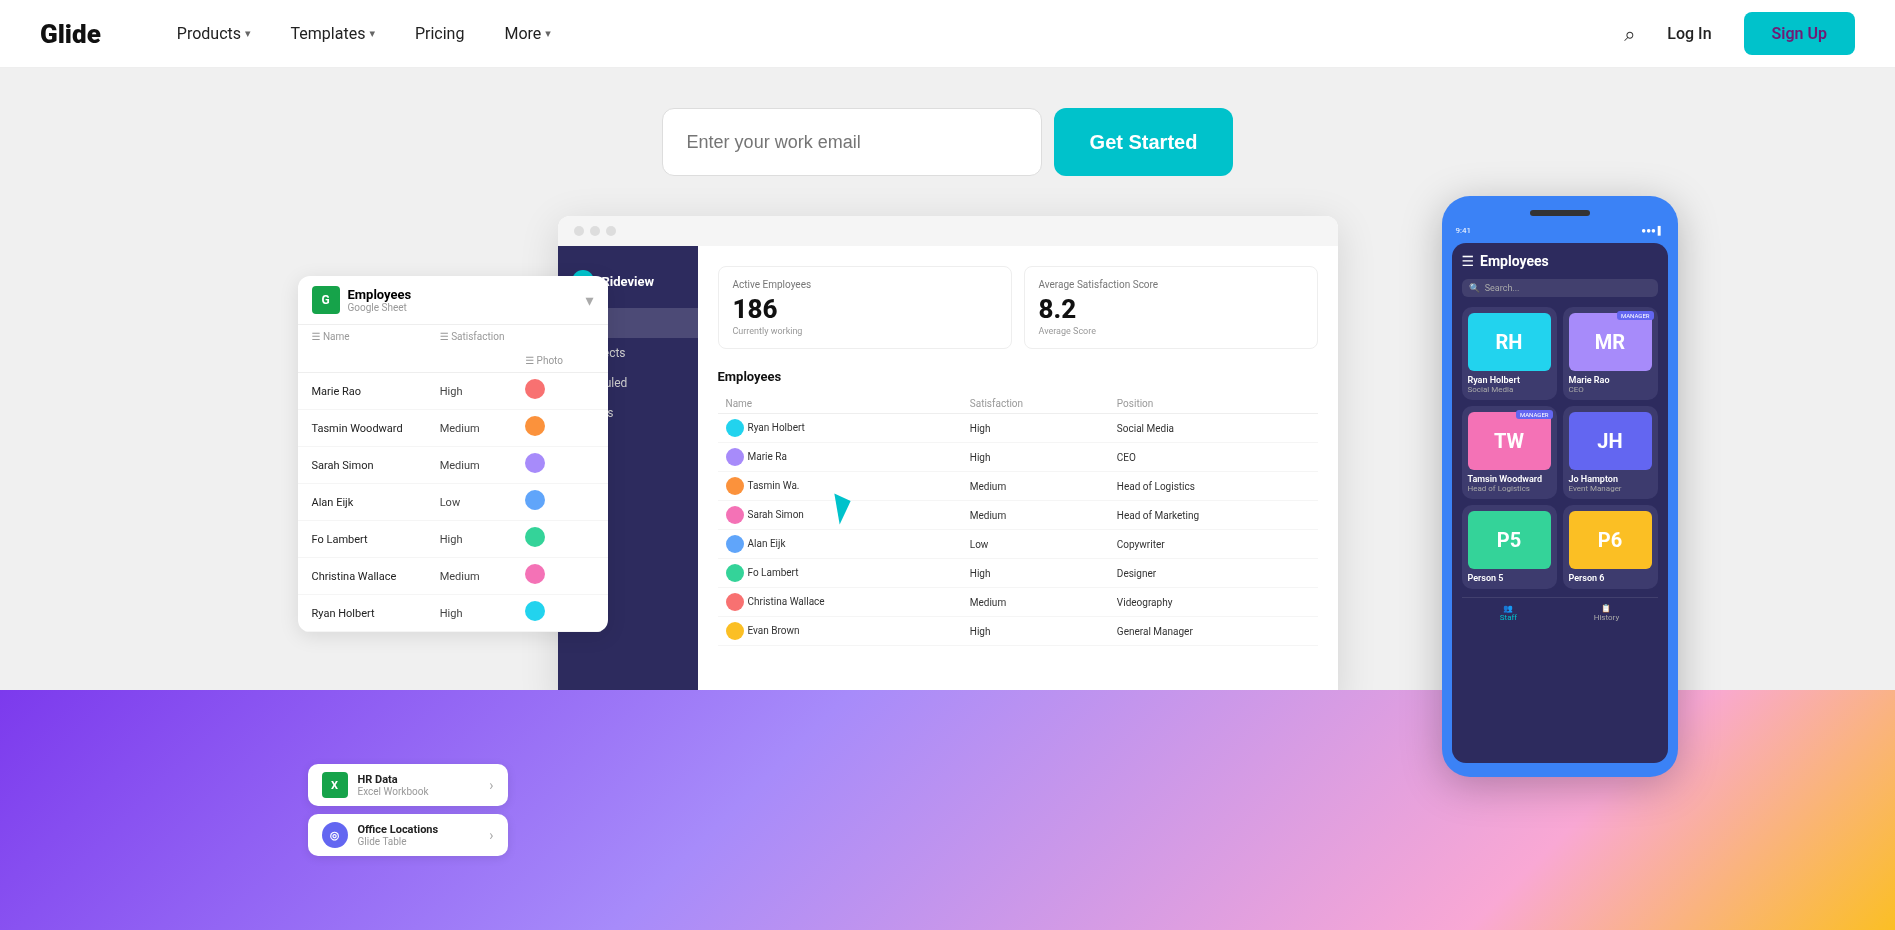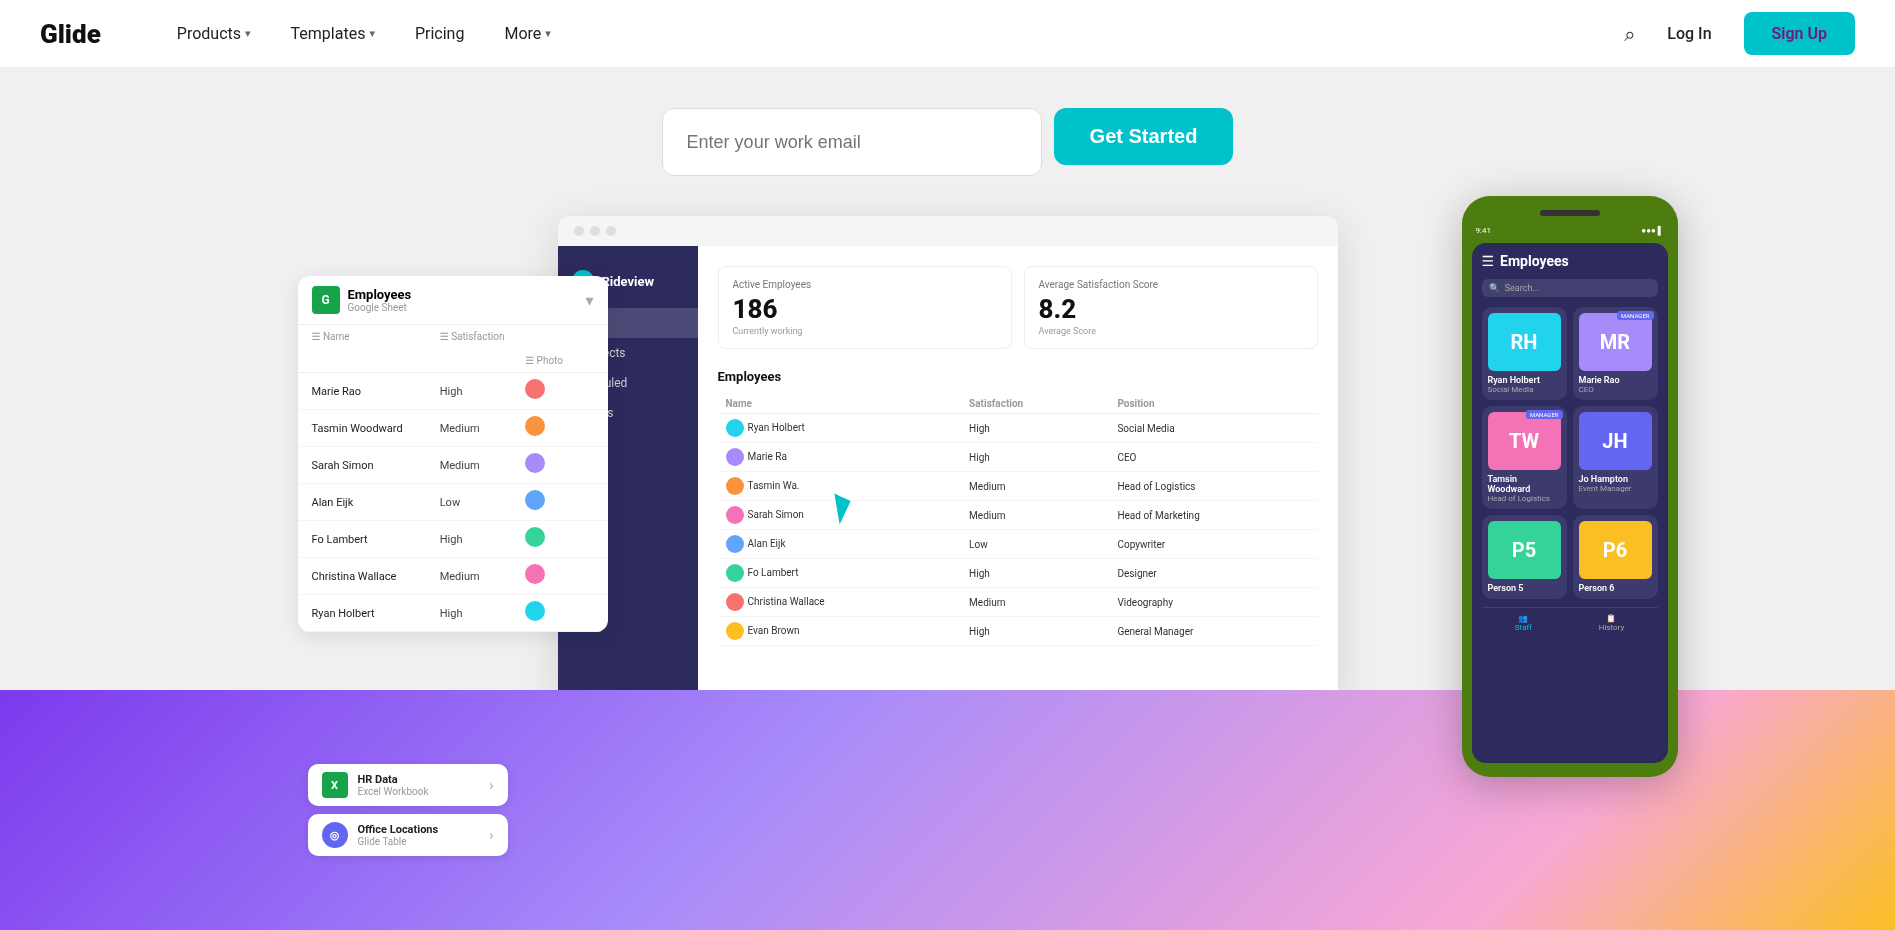--- a/index.html
+++ b/index.html
@@ -84,21 +84,21 @@
       height: 68px;
       border-radius: 12px;
       border: 1px solid #ddd;
       background: #fff;
       padding: 0 24px;
       font-size: 18px;
       color: #aaa;
       outline: none;
     }
     .hero-cta-btn {
-      height: 57px;
+      height: 68px;
       padding: 0 36px;
       background: #00c2cb;
       color: #fff;
       font-size: 20px;
       font-weight: 700;
       border-radius: 12px;
       border: none;
       cursor: pointer;
       white-space: nowrap;
     }
@@ -196,21 +196,21 @@
       padding: 12px 14px;
     }
     .stat-label { font-size: 10px; color: #777; margin-bottom: 4px; }
     .stat-value { font-size: 26px; font-weight: 800; color: #111; }
     .stat-sub { font-size: 9px; color: #999; margin-top: 2px; }
     .stat-sub-green { font-size: 9px; color: #22c55e; margin-top: 2px; }
 
     .employees-section { }
     .employees-title { font-size: 13px; font-weight: 700; margin-bottom: 10px; color: #111; }
     .emp-table { width: 100%; border-collapse: collapse; font-size: 10px; }
-    .emp-table th { text-align: left; color: #999; font-weight: 700; padding: 4px 8px; border-bottom: 1px solid #eee; }
+    .emp-table th { text-align: left; color: #999; font-weight: 400; padding: 4px 8px; border-bottom: 1px solid #eee; }
     .emp-table td { padding: 5px 8px; border-bottom: 1px solid #f5f5f5; color: #333; }
     .emp-avatar { width: 18px; height: 18px; border-radius: 50%; background: #ccc; display: inline-block; margin-right: 4px; vertical-align: middle; }
 
     
     .spreadsheet-panel {
       position: absolute;
       left: 0;
       top: 60px;
       width: 310px;
       background: #fff;
@@ -284,22 +284,22 @@
     .ds-info { display: flex; flex-direction: column; }
     .ds-name { font-size: 11px; font-weight: 700; color: #222; }
     .ds-type { font-size: 10px; color: #999; }
     .ds-arrow { margin-left: auto; color: #aaa; font-size: 14px; }
 
     
     .phone-mockup {
       position: absolute;
       right: -80px;
       top: -20px;
-      width: 216px;
-      background: #4d7c0f;
+      width: 236px;
+      background: #3b82f6;
       border-radius: 28px;
       padding: 14px 10px;
       box-shadow: 0 8px 40px rgba(0,0,0,0.25);
       z-index: 5;
     }
     .phone-notch {
       width: 60px; height: 6px;
       background: #333;
       border-radius: 4px;
       margin: 0 auto 10px;

